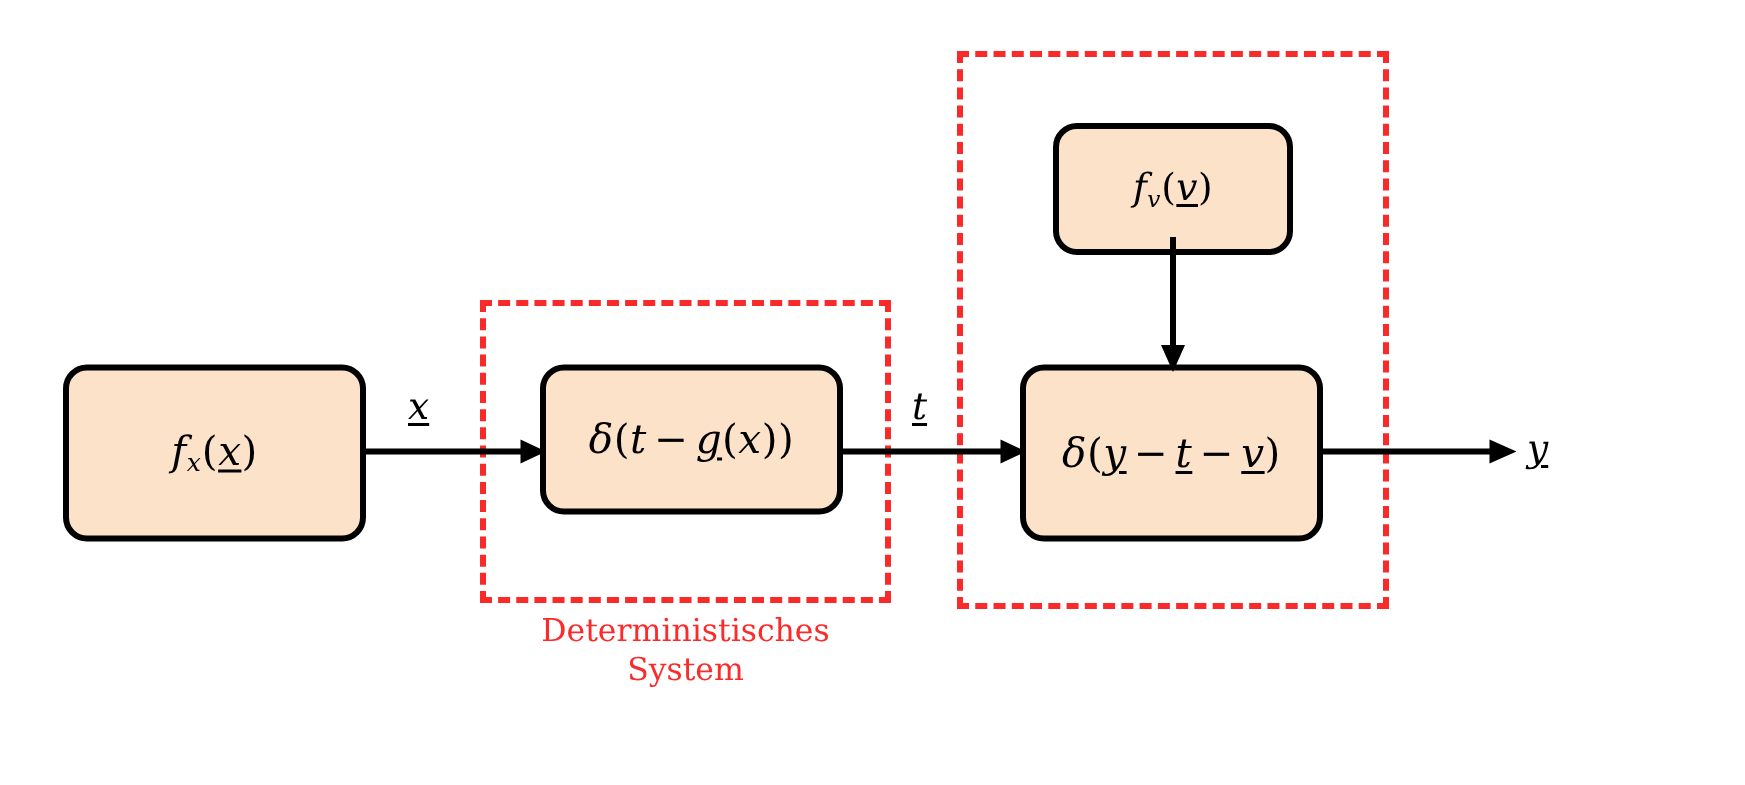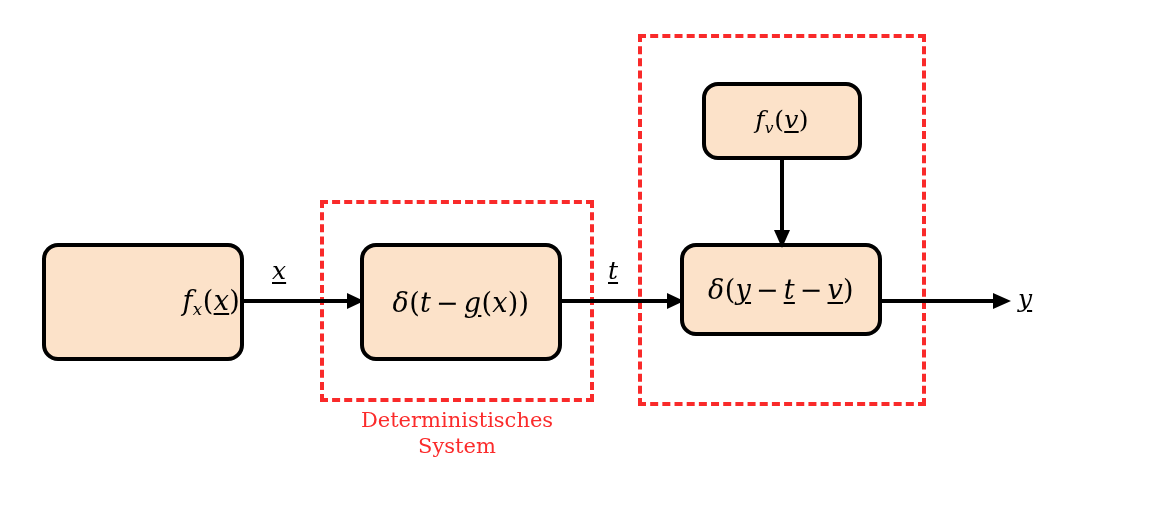--- a/index.html
+++ b/index.html
@@ -43,24 +43,24 @@
   .block {
     position: absolute;
     background: #fce2c9;
     border: 4px solid #000000;
     border-radius: 16px;
     box-sizing: border-box;
     display: flex;
     align-items: center;
     justify-content: center;
   }
-  #block-prior      { left: 42px;  top: 243px; width: 202px; height: 118px; justify-content: flex-end; }
-  #block-system     { left: 360px; top: 243px; width: 202px; height: 118px; }
-  #block-noise      { left: 702px; top: 82px;  width: 160px; height: 78px;  }
-  #block-measurement{ left: 680px; top: 243px; width: 202px; height: 93px; }
+  #block-prior      { left: 42px;  top: 243px; width: 202px; height: 118px; }
+  #block-system     { left: 360px; top: 243px; width: 202px; height: 100px; }
+  #block-noise      { left: 702px; top: 82px;  width: 160px; height: 88px;  }
+  #block-measurement{ left: 680px; top: 243px; width: 202px; height: 118px; }
 
   
   .math {
     font-family: "DejaVu Serif", "Liberation Serif", serif;
     font-style: italic;
     color: #000000;
     white-space: nowrap;
     letter-spacing: .3px;
   }
   .block .math { font-size: 27px; }

